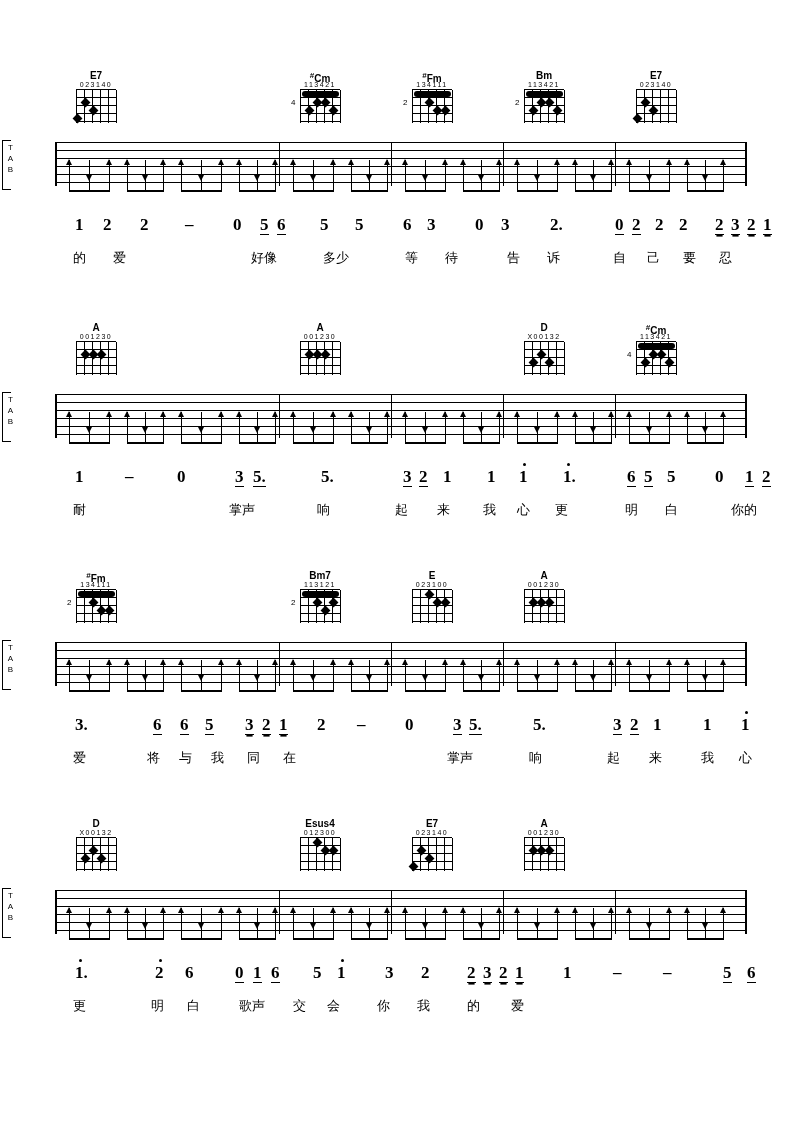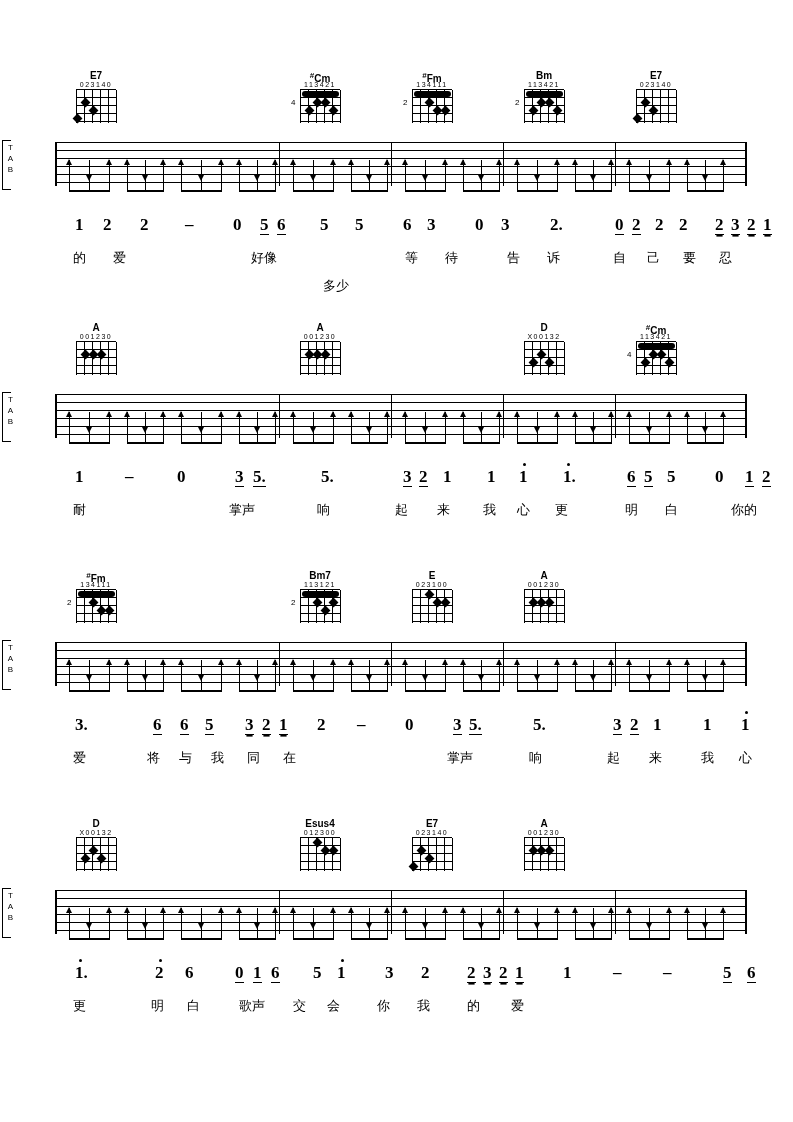--- a/index.html
+++ b/index.html
@@ -434,21 +434,21 @@
           <div class="note" style="left:624px; top:0px;"><span>2</span></div>
           <div class="note" style="left:660px; top:0px;"><span class="und2">2</span></div>
           <div class="note" style="left:676px; top:0px;"><span class="und2">3</span></div>
           <div class="note" style="left:692px; top:0px;"><span class="und2">2</span></div>
           <div class="note" style="left:708px; top:0px;"><span class="und2">1</span></div>
         </div>
         <div class="lyrics" style="top:180px;">
           <div class="lyric" style="left:18px; top:0px;">的</div>
           <div class="lyric" style="left:58px; top:0px;">爱</div>
           <div class="lyric" style="left:196px; top:0px;">好像</div>
-          <div class="lyric" style="left:268px; top:0px;margin-top:28px;">多少</div>
+          <div class="lyric" style="left:268px; top:0px;">多少</div>
           <div class="lyric" style="left:350px; top:0px;">等</div>
           <div class="lyric" style="left:390px; top:0px;">待</div>
           <div class="lyric" style="left:452px; top:0px;">告</div>
           <div class="lyric" style="left:492px; top:0px;">诉</div>
           <div class="lyric" style="left:558px; top:0px;">自</div>
           <div class="lyric" style="left:592px; top:0px;">己</div>
           <div class="lyric" style="left:628px; top:0px;">要</div>
           <div class="lyric" style="left:664px; top:0px;">忍</div>
         </div>
       </div>

